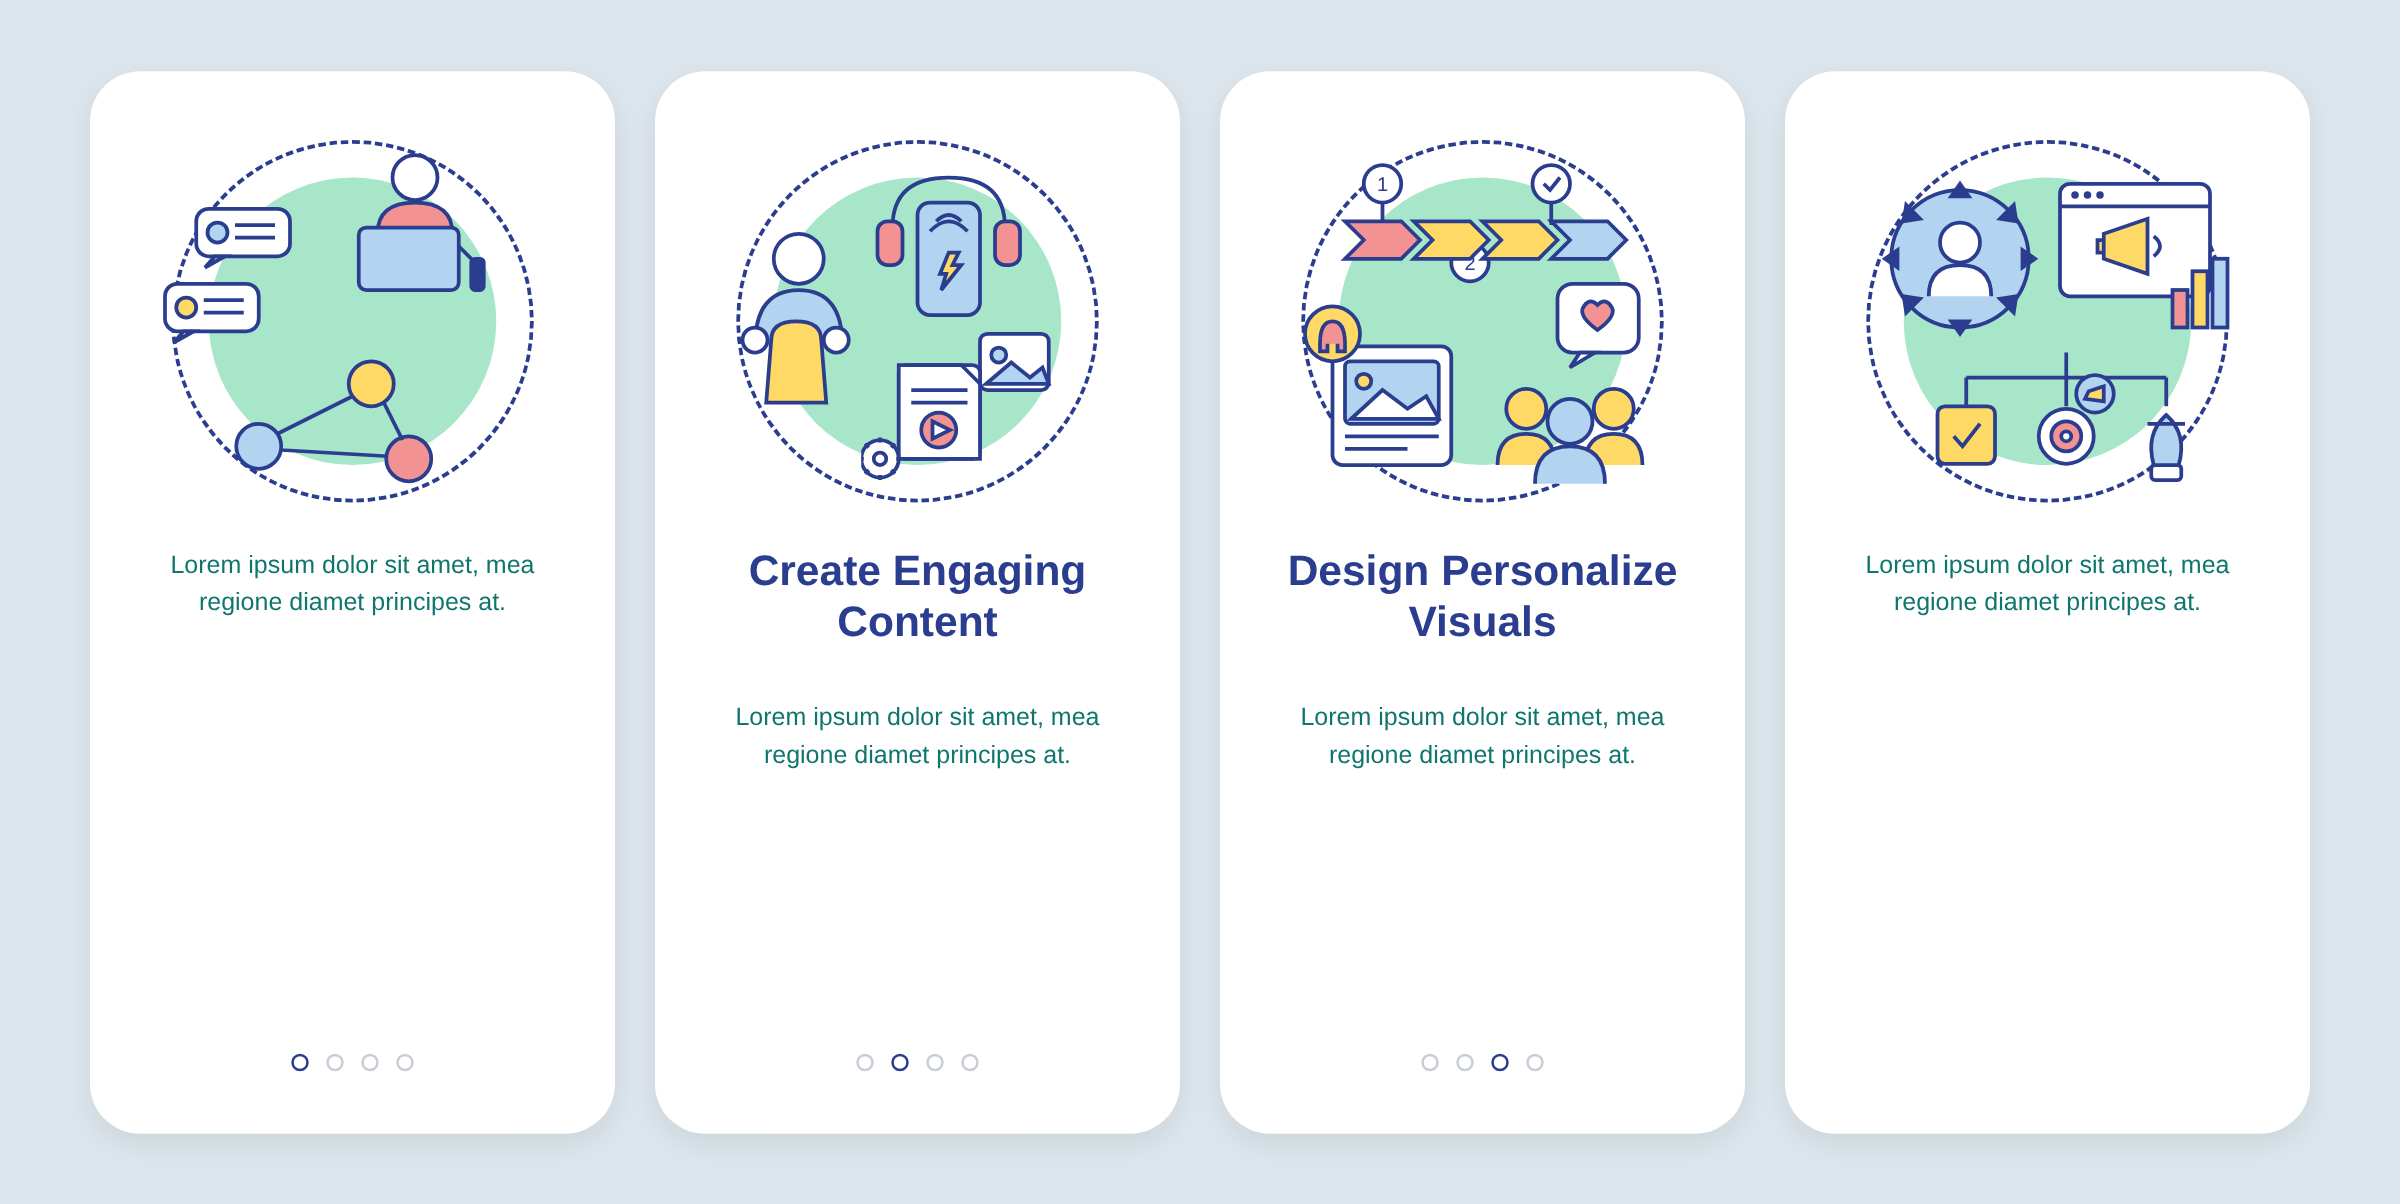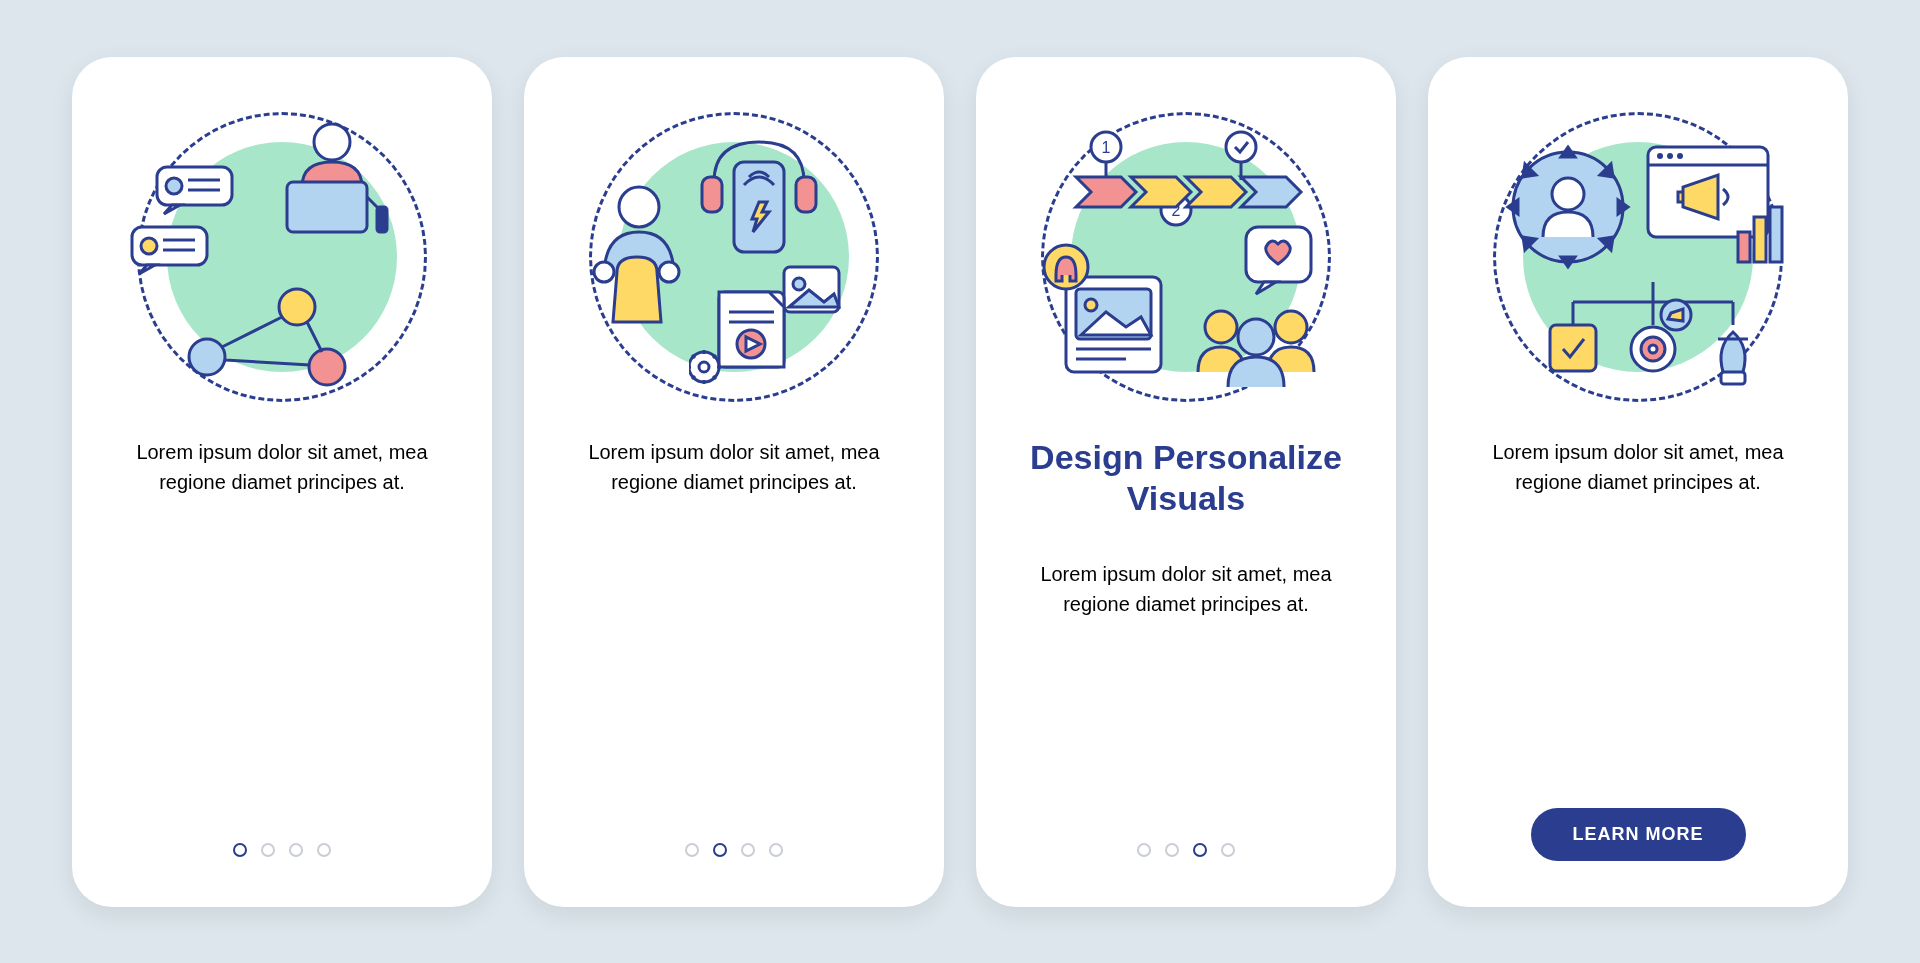--- a/index.html
+++ b/index.html
@@ -54,21 +54,21 @@
       font-size: 34px;
       font-weight: 700;
       text-align: center;
       margin-bottom: 40px;
       line-height: 1.2;
       min-height: 82px;
       display: flex;
       align-items: center;
     }
     .body {
-      color: #000000;
+      color: #0f766e;
       font-size: 20px;
       text-align: center;
       line-height: 1.5;
       flex: 1;
     }
     .dots {
       display: flex;
       gap: 14px;
       margin-bottom: 10px;
     }
@@ -182,20 +182,21 @@
       <line x1="15" y1="88" x2="15" y2="92"></line>
         <line x1="15" y1="118" x2="15" y2="122"></line>
       <line x1="-2" y1="105" x2="2" y2="105"></line>
         <line x1="28" y1="105" x2="32" y2="105"></line>
       <line x1="3" y1="93" x2="6" y2="96"></line>
         <line x1="24" y1="114" x2="27" y2="117"></line>
       <line x1="3" y1="117" x2="6" y2="114"></line>
         <line x1="24" y1="96" x2="27" y2="93"></line>
     </svg>
   </div>
+  <h2 class="title">Create Engaging Content</h2>
   <p class="body">Lorem ipsum dolor sit amet, mea regione diamet principes at.</p>
   <div class="dots">
     <span class="dot"></span>
     <span class="dot active"></span>
     <span class="dot"></span>
     <span class="dot"></span>
   </div>
 </div>
 
 <div class="card">
@@ -289,14 +290,13 @@
       <circle cx="115" cy="72" r="22" class="fill-white"></circle>
       <circle cx="115" cy="72" r="12" class="fill-red"></circle>
       <circle cx="115" cy="72" r="4" class="fill-white"></circle>
       <circle cx="138" cy="38" r="15" class="fill-blue"></circle>
       <path d="M130 42 L133 36 L145 32 L145 44 Z" class="fill-yellow"></path>
       <path d="M185 95 Q178 70 195 55 Q212 70 205 95 M188 95 Q195 102 202 95 M180 62 L210 62" class="fill-blue"></path>
       <rect x="183" y="95" width="24" height="12" rx="3" class="fill-white"></rect>
     </svg>
   </div>
   <p class="body">Lorem ipsum dolor sit amet, mea regione diamet principes at.</p>
-  <button class="cta">LEARN MORE</button>
 </div>
 
 </body></html>

